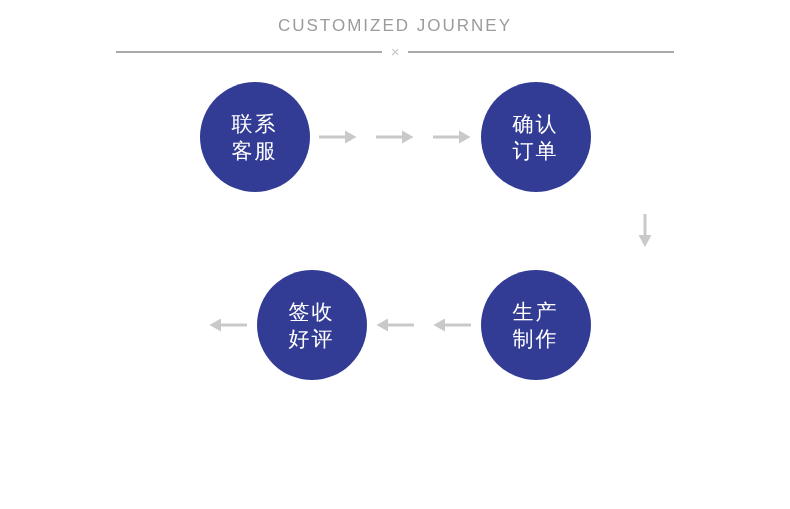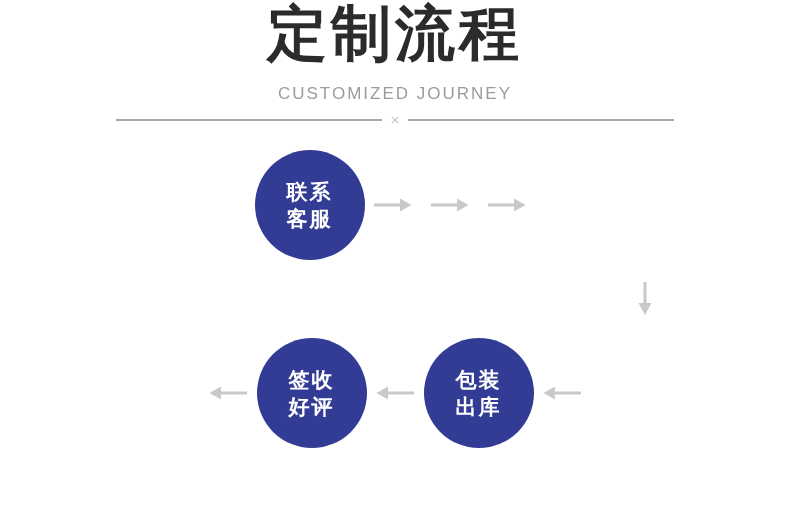--- a/index.html
+++ b/index.html
@@ -72,21 +72,21 @@
   .circle{
     width:110px;height:110px;
     border-radius:50%;
     background:var(--circle);
     color:var(--circle-text);
     display:flex;
     flex-direction:column;
     justify-content:center;
     align-items:center;
     font-size:21px;
-    font-weight:bold;
+    font-weight:normal;
     line-height:27px;
     letter-spacing:2px;
     text-align:center;
   }
   .arrow-cell{
     width:57px;
     display:flex;
     justify-content:center;
     align-items:center;
   }
@@ -100,21 +100,20 @@
     left:645px;
     top:50%;
     transform:translate(-50%,-50%);
   }
 </style>
 </head>
 <body>
 
 <div class="page">
 
-  <h1 class="title">定制流程</h1>
   <div class="subtitle">CUSTOMIZED JOURNEY</div>
 
   <div class="divider">
     <span class="line"></span>
     <span class="x">×</span>
     <span class="line"></span>
   </div>
 
   <div class="flow">
 
@@ -134,20 +133,24 @@
           <rect x="1" y="7.5" width="27" height="3" fill="currentColor"></rect>
           <polygon points="27,2.5 38.5,9 27,15.5" fill="currentColor"></polygon>
         </svg>
       </div>
       <div class="arrow-cell">
         <svg class="arrow-svg" width="40" height="18" viewBox="0 0 40 18">
           <rect x="1" y="7.5" width="27" height="3" fill="currentColor"></rect>
           <polygon points="27,2.5 38.5,9 27,15.5" fill="currentColor"></polygon>
         </svg>
       </div>
+      <div class="circle">
+        <span>确认</span>
+        <span>订单</span>
+      </div>
     </div>
 
     <div class="connector">
       <div class="down-arrow-wrap">
         <svg class="arrow-svg" width="18" height="34" viewBox="0 0 18 34">
           <rect x="7.5" y="0" width="3" height="22" fill="currentColor"></rect>
           <polygon points="2.5,21 15.5,21 9,33" fill="currentColor"></polygon>
         </svg>
       </div>
     </div>
@@ -162,26 +165,26 @@
       <div class="circle">
         <span>签收</span>
         <span>好评</span>
       </div>
       <div class="arrow-cell">
         <svg class="arrow-svg" width="40" height="18" viewBox="0 0 40 18">
           <rect x="12" y="7.5" width="27" height="3" fill="currentColor"></rect>
           <polygon points="13,2.5 1.5,9 13,15.5" fill="currentColor"></polygon>
         </svg>
       </div>
-      <div class="circle">
-        <span>包装</span>
-        <span>出库</span>
-      </div>
       <div class="arrow-cell">
         <svg class="arrow-svg" width="40" height="18" viewBox="0 0 40 18">
           <rect x="12" y="7.5" width="27" height="3" fill="currentColor"></rect>
           <polygon points="13,2.5 1.5,9 13,15.5" fill="currentColor"></polygon>
         </svg>
+      </div>
+      <div class="circle">
+        <span>生产</span>
+        <span>制作</span>
       </div>
     </div>
 
   </div>
 </div>
 
 </body></html>

